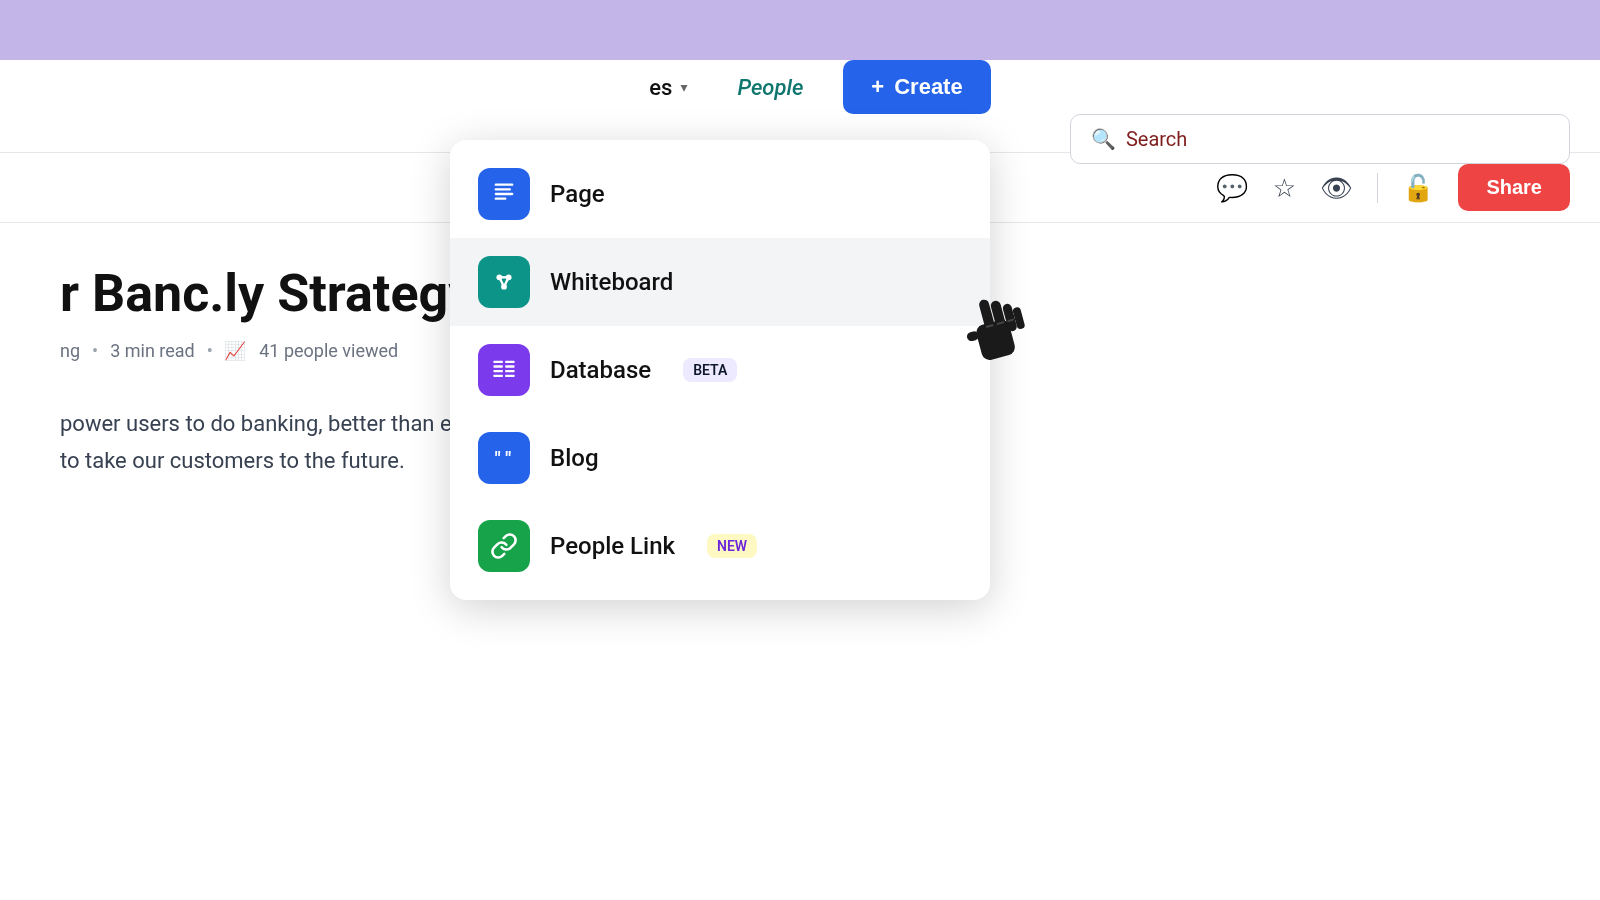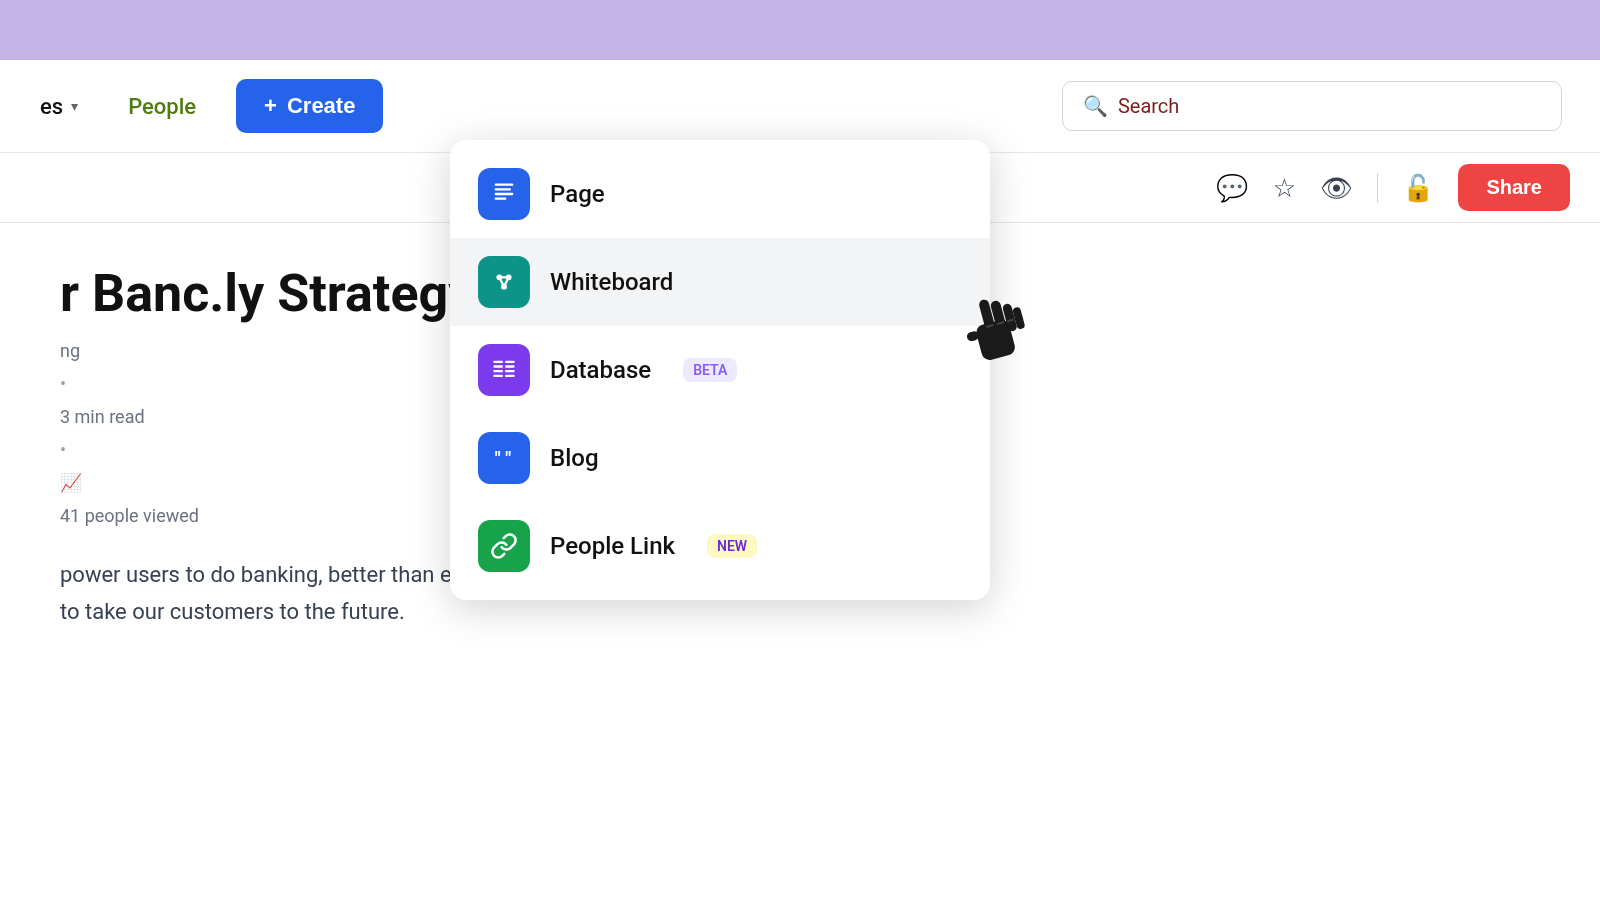--- a/index.html
+++ b/index.html
@@ -17,24 +17,25 @@
       background: #c4b5e8;
       width: 100%;
     }
 
     
     .navbar {
       height: 93px;
       background: #fff;
       display: flex;
       align-items: center;
-      padding: 0 8px 0 0;
+      padding: 0 0 0 0;
       border-bottom: 1px solid #e5e7eb;
       position: relative;
       z-index: 10;
+      flex-direction: column;
     }
 
     .nav-left {
       display: flex;
       align-items: center;
       gap: 0;
       padding-left: 20px;
     }
 
     .nav-pages {
@@ -50,23 +51,24 @@
 
     .nav-pages .chevron {
       font-size: 14px;
       margin-left: 4px;
       color: #666;
     }
 
     .nav-people {
       font-size: 22px;
       font-weight: 500;
-      color: #4d7c0f;
+      color: #0f766e;
       padding: 10px 30px;
       cursor: pointer;
+      font-style: italic;
     }
 
     .nav-templates {
       font-size: 22px;
       font-weight: 500;
       color: #111;
       padding: 10px 30px;
       cursor: pointer;
     }
 
@@ -162,24 +164,23 @@
       font-size: 52px;
       font-weight: 700;
       color: #111;
       margin-bottom: 16px;
     }
 
     .page-meta {
       font-size: 18px;
       color: #6b7280;
       display: flex;
-      align-items: flex-start;
+      align-items: flex-end;
       gap: 12px;
-      margin-bottom: 30px;
-      flex-direction: column;
+      margin-bottom: 44px;
     }
 
     .page-meta .dot { color: #9ca3af; }
 
     .page-body {
       font-size: 22px;
       color: #374151;
       line-height: 1.7;
       max-width: 1100px;
     }
@@ -236,21 +237,21 @@
     .badge {
       font-size: 14px;
       font-weight: 600;
       padding: 4px 10px;
       border-radius: 8px;
       margin-left: 12px;
     }
 
     .badge-beta {
       background: #ede9fe;
-      color: #8b5cf6;
+      color: #0f172a;
     }
 
     .badge-new {
       background: #fef9c3;
       color: #6d28d9;
     }
 
     
     .cursor-hand {
       position: absolute;

